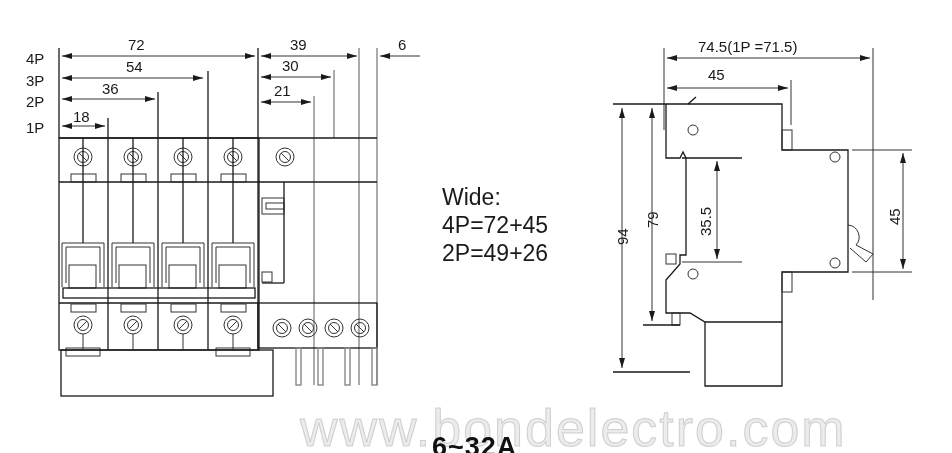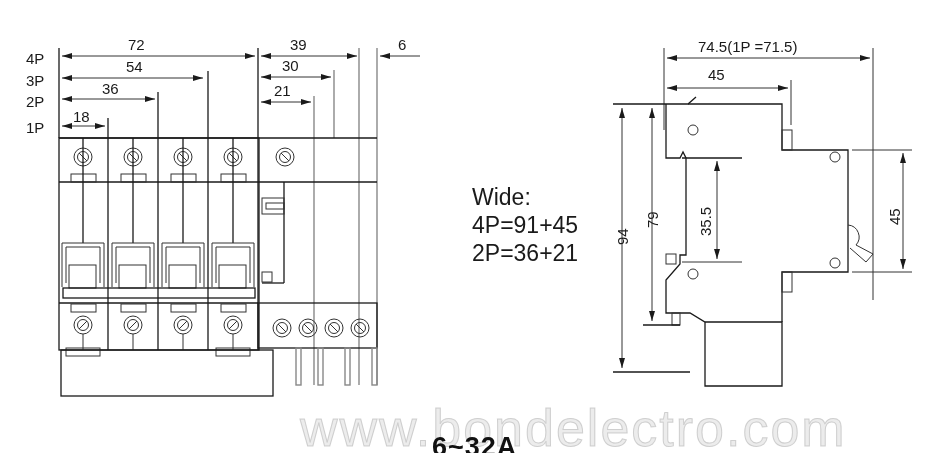--- a/index.html
+++ b/index.html
@@ -3,21 +3,21 @@
 <meta charset="utf-8">
 <style>
   html, body { margin:0; padding:0; background:#ffffff; }
   body { width:952px; height:453px; position:relative; overflow:hidden; font-family:"Liberation Sans", sans-serif; }
   svg { position:absolute; left:0; top:0; }
   .ln { stroke:#1a1a1a; stroke-width:1.3; fill:none; }
   .ln2 { stroke:#333; stroke-width:1; fill:none; }
   .gr { stroke:#888; stroke-width:1.4; fill:none; }
   .txt { font-family:"Liberation Sans", sans-serif; fill:#1a1a1a; }
   .wide { position:absolute; left:442px; top:183px; font-size:23px; line-height:28px; color:#1a1a1a; font-family:"Liberation Sans", sans-serif; }
-  .wide div { white-space:nowrap;margin-left:30px; }
+  .wide div { white-space:nowrap; }
   .rating { position:absolute; left:432px; top:432px; font-size:27px; font-weight:bold; color:#111; font-family:"Liberation Sans", sans-serif; letter-spacing:1px; }
   .wm { position:absolute; left:300px; top:398px; font-size:52px; color:rgba(200,200,200,0.35); font-family:"Liberation Sans", sans-serif; font-weight:normal; letter-spacing:2px; white-space:nowrap; -webkit-text-stroke:1px rgba(170,170,170,0.5); }
 </style>
 </head>
 <body>
 
 <div class="wm">www.bondelectro.com</div>
 
 <svg width="952" height="453" viewBox="0 0 952 453">
   <defs>
@@ -206,17 +206,17 @@
     <text class="txt" font-size="15" transform="translate(711,236) rotate(-90)">35.5</text>
     <line class="ln2" x1="852" y1="150" x2="912" y2="150"></line>
     <line class="ln2" x1="852" y1="272" x2="912" y2="272"></line>
     <line class="ln2" x1="903" y1="153" x2="903" y2="269" marker-start="url(#al)" marker-end="url(#ar)"></line>
     <text class="txt" font-size="15" transform="translate(900,225) rotate(-90)">45</text>
   </g>
 </svg>
 
 <div class="wide">
   <div>Wide:</div>
-  <div>4P=91+45</div>
-  <div>2P=36+21</div>
+  <div>4P=72+45</div>
+  <div>2P=49+26</div>
 </div>
 
 <div class="rating">6~32A</div>
 
 </body></html>

